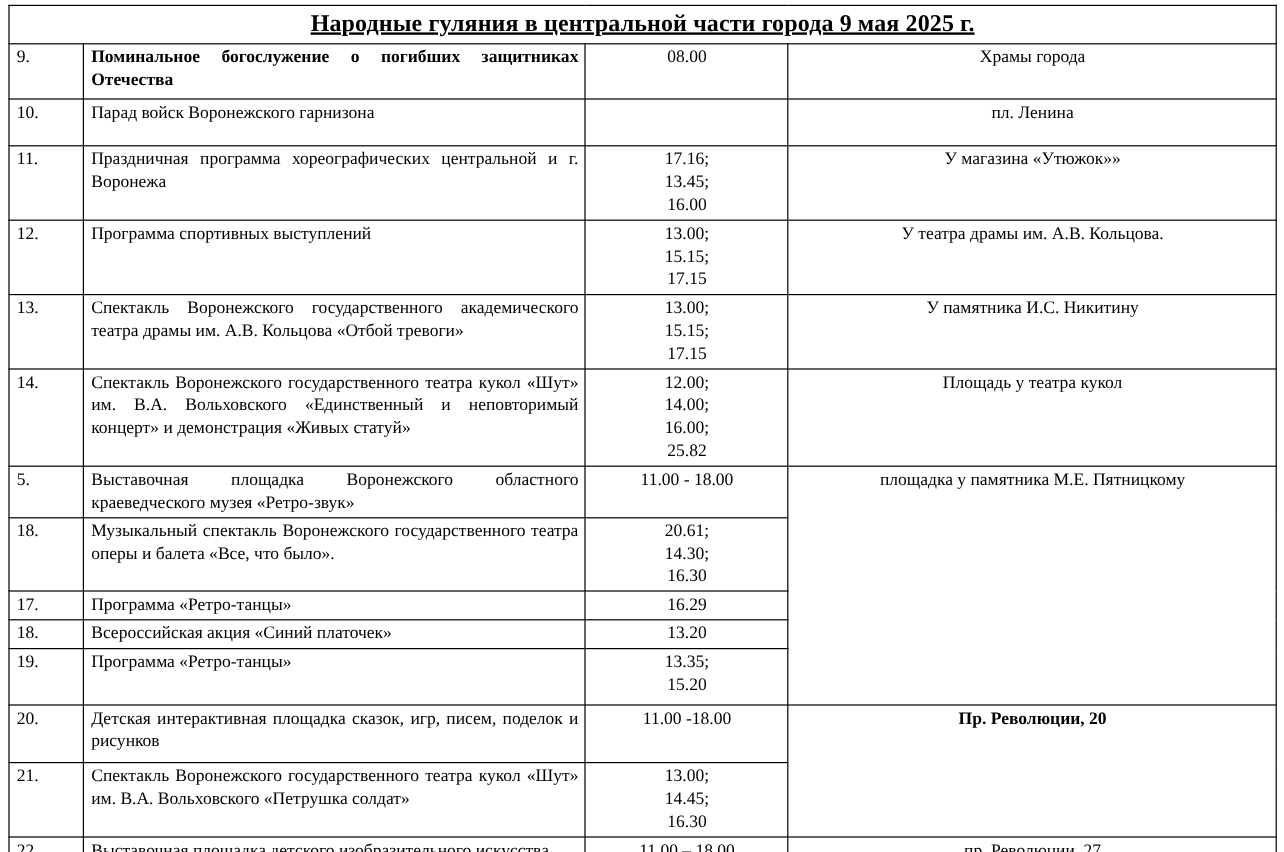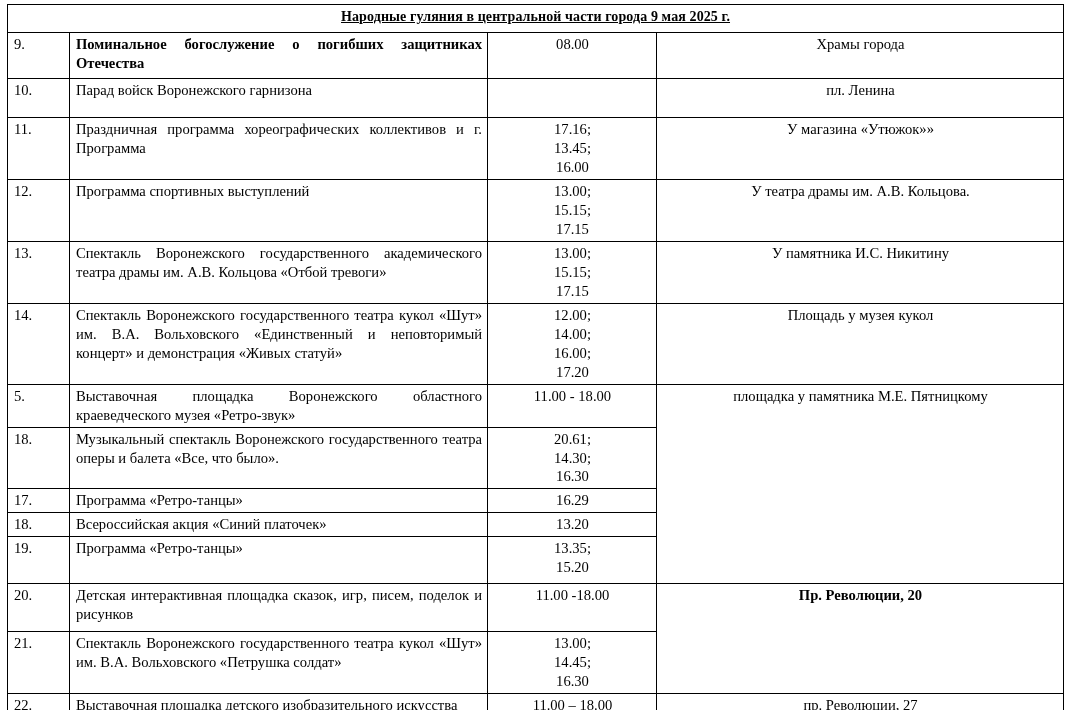--- a/index.html
+++ b/index.html
@@ -35,21 +35,21 @@
     line-height: 1.30;
   }
   .title-cell {
     text-align: center;
     border: 1.1px solid #000;
     padding: 2px 0 3px 0 !important;
     height: 22px;
   }
   .title-text {
     font-weight: bold;
-    font-size: 14px;
+    font-size: 20px;
     text-decoration: underline;
     letter-spacing: 0.1px;
   }
   td.col-num {
     width: 62px;
     text-align: left;
     padding-left: 9px;
   }
   td.col-event {
     width: 411px;
@@ -100,21 +100,21 @@
           <td class="col-place">Храмы города</td>
         </tr>
         <tr style="height: 39px;">
           <td class="col-num">10.</td>
           <td class="col-event">Парад войск Воронежского гарнизона</td>
           <td class="col-time"></td>
           <td class="col-place">пл. Ленина</td>
         </tr>
         <tr style="height: 60px;">
           <td class="col-num">11.</td>
-          <td class="col-event">Праздничная программа хореографических коллективов и г. Программа</td>
+          <td class="col-event">Праздничная программа хореографических центральной и г. Воронежа</td>
           <td class="col-time">
             <span class="time-line">17.16;</span>
             <span class="time-line">13.45;</span>
             <span class="time-line">16.00</span>
           </td>
           <td class="col-place">У магазина «Утюжок»»</td>
         </tr>
         <tr style="height: 48px;">
           <td class="col-num">12.</td>
           <td class="col-event">Программа спортивных выступлений</td>
@@ -135,23 +135,23 @@
           </td>
           <td class="col-place">У памятника И.С. Никитину</td>
         </tr>
         <tr style="height: 77px;">
           <td class="col-num">14.</td>
           <td class="col-event">Спектакль Воронежского государственного театра кукол «Шут»       им. В.А. Вольховского «Единственный и неповторимый концерт» и демонстрация «Живых статуй»</td>
           <td class="col-time">
             <span class="time-line">12.00;</span>
             <span class="time-line">14.00;</span>
             <span class="time-line">16.00;</span>
-            <span class="time-line">17.20</span>
-          </td>
-          <td class="col-place">Площадь у музея кукол</td>
+            <span class="time-line">25.82</span>
+          </td>
+          <td class="col-place">Площадь у театра кукол</td>
         </tr>
         <tr style="height: 40px;">
           <td class="col-num">5.</td>
           <td class="col-event">Выставочная площадка Воронежского областного краеведческого музея «Ретро-звук»</td>
           <td class="col-time">
             <span class="time-line">11.00 - 18.00</span>
           </td>
           <td class="col-place" rowspan="5">площадка у памятника М.Е. Пятницкому</td>
         </tr>
         <tr style="height: 55px;">

